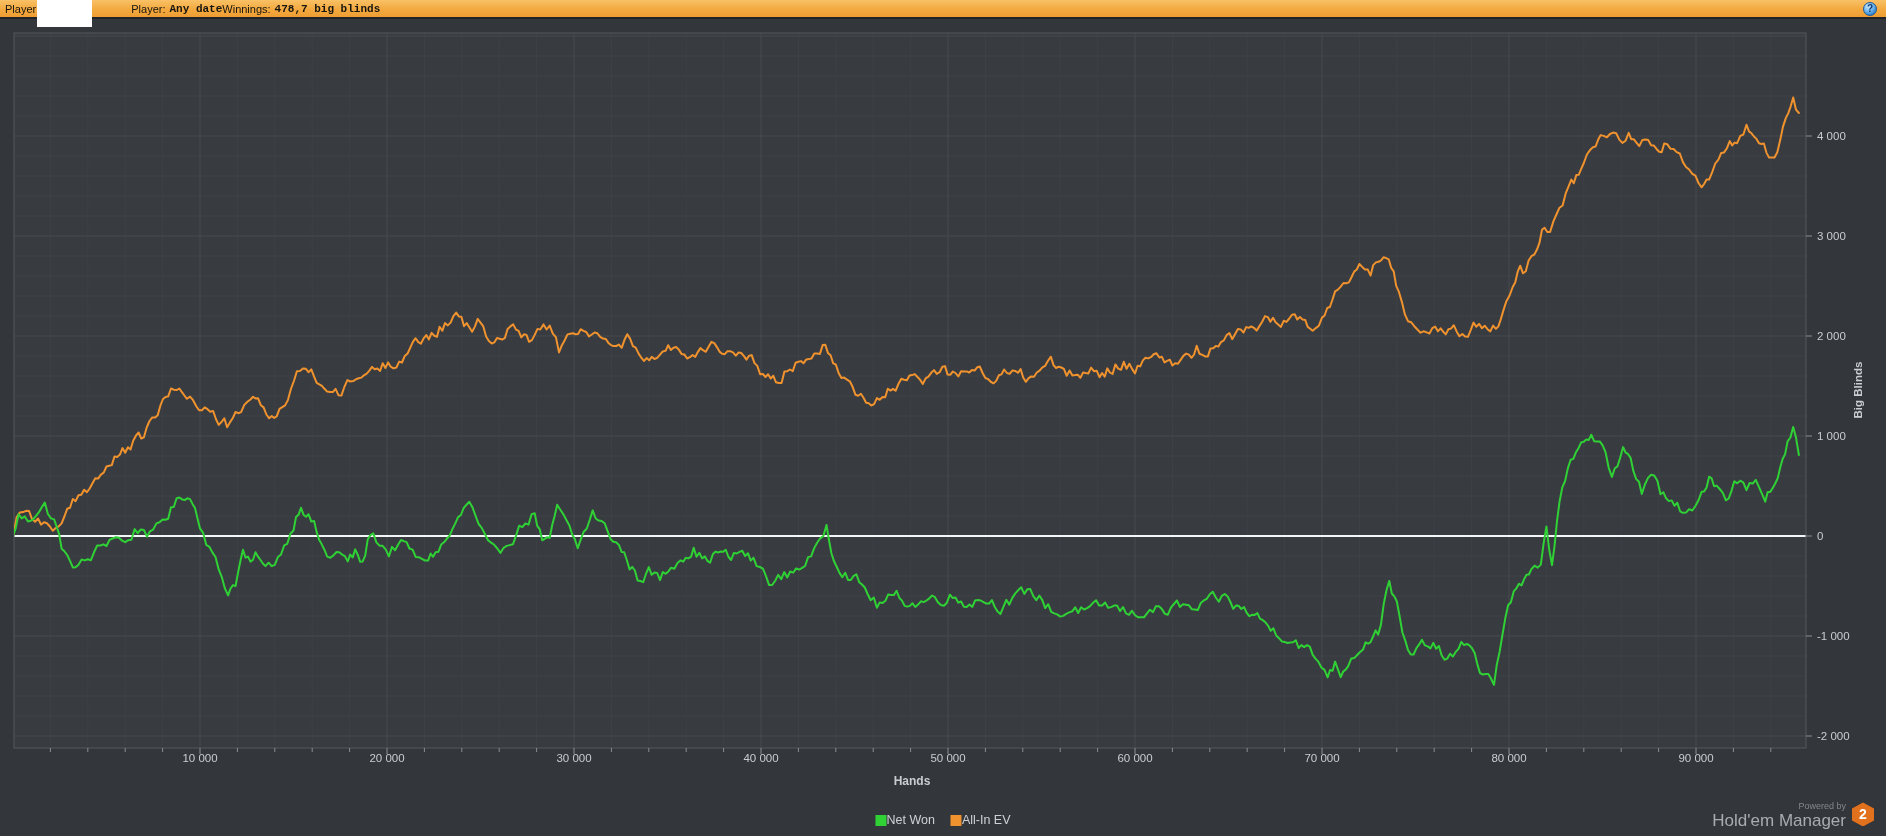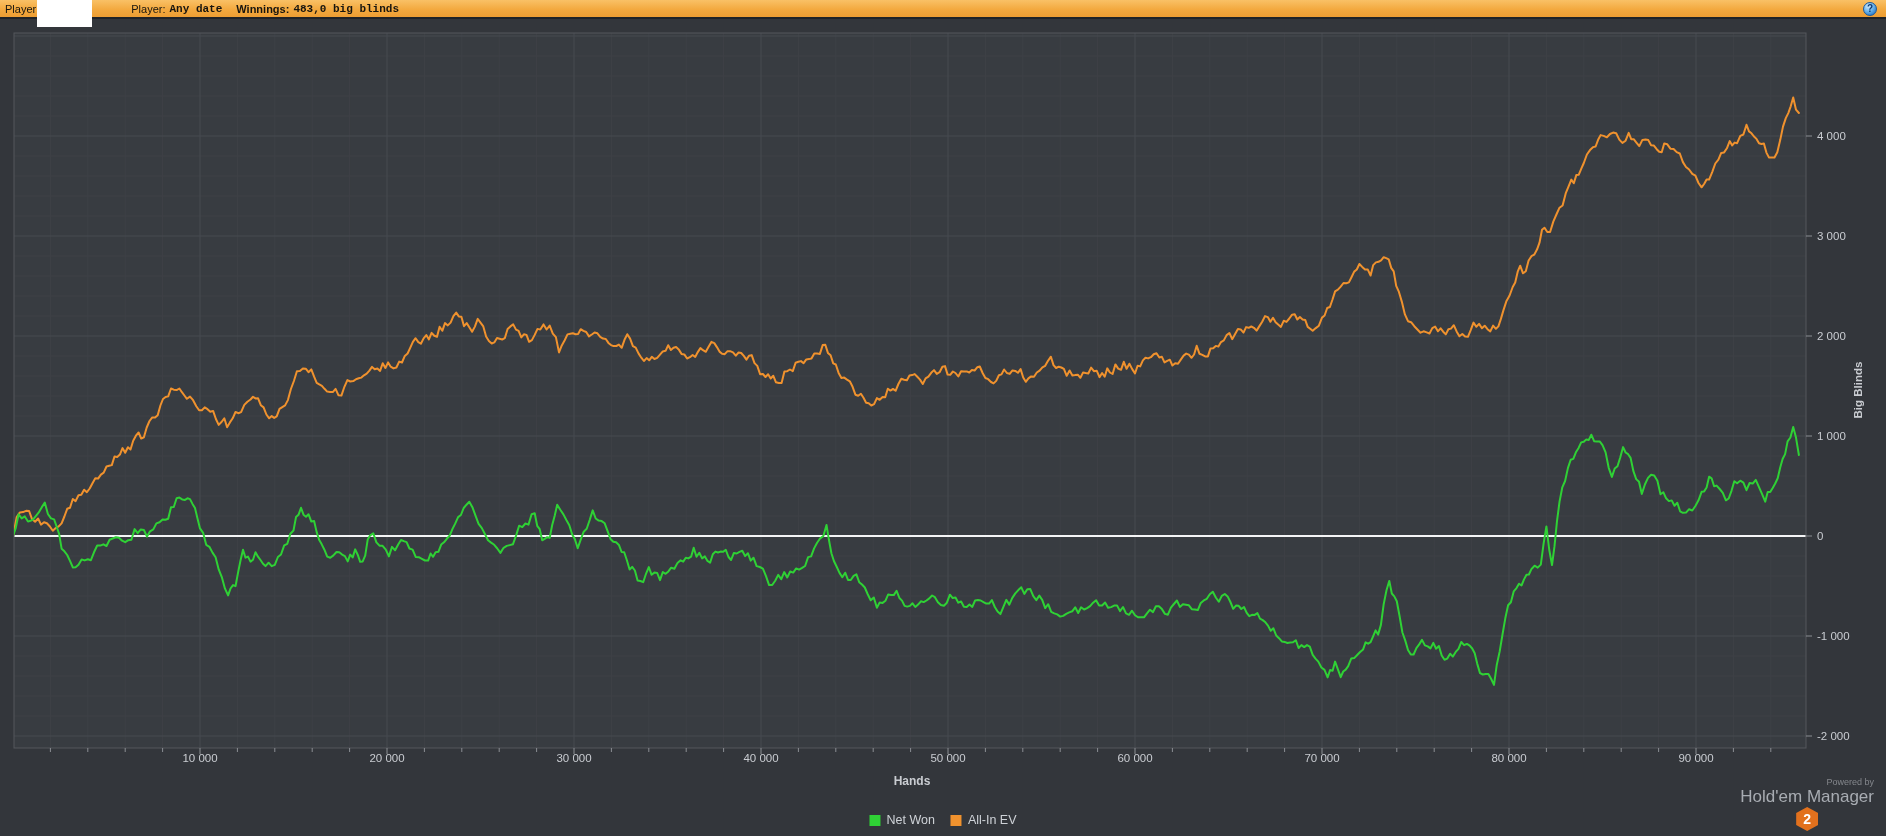--- a/index.html
+++ b/index.html
@@ -10,56 +10,56 @@
           background:linear-gradient(#f9c166,#f3a93f 55%,#ee9e33);
           border-bottom:2px solid #212327;
           display:flex;align-items:center;overflow:visible;
           font-size:11px;color:#17150f;z-index:4;}
   .tb-label{margin-left:5px;white-space:nowrap;}
   .tb-bold{font-weight:bold;font-family:Liberation Mono, monospace;}
   .player-box{position:absolute;left:37px;top:0;width:55px;height:27px;
               background:#ffffff;z-index:6;}
   .tb-filter{margin-left:92px;}
   .tb-gap4{margin-left:4px;}
-  .tb-gap10{margin-left:14px;font-weight:bold;}
+  .tb-gap10{margin-left:0;}
   .help-icon{position:absolute;right:9px;top:2px;width:14px;height:14px;border-radius:50%;
              background:radial-gradient(circle at 35% 28%,#cfe9fb,#6cb4ea 45%,#2f7fcb 80%,#1d5fa8);
              border:1px solid #1d5a9e;box-sizing:border-box;
              display:flex;align-items:center;justify-content:center;
              color:#0d3a74;font-weight:bold;font-size:10px;line-height:1;}
   
   #chart-svg{position:absolute;top:0;left:0;}
   
   .legend{position:absolute;top:813px;left:50%;transform:translateX(-50%);
           display:flex;align-items:center;gap:16px;z-index:3;}
-  .legend-item{display:flex;align-items:center;gap:6px;cursor:default;}
+  .legend-item{display:flex;align-items:center;cursor:default;}
   .legend-swatch{width:11px;height:11px;display:inline-block;}
   .legend-label{font-size:12.5px;color:#ced2d7;white-space:nowrap;}
   
-  .footer{position:absolute;right:12px;bottom:5px;display:flex;align-items:center;z-index:3;flex-direction:column;}
+  .footer{position:absolute;right:12px;bottom:5px;display:flex;align-items:flex-start;gap:6px;z-index:3;}
   .footer-text{display:flex;flex-direction:column;align-items:flex-end;line-height:1.1;}
   .powered-by{font-size:9px;color:#84878c;}
   .brand{font-size:17px;color:#a8acb2;}
   .badge-hex{width:22px;height:24px;background:#e2711d;
              clip-path:polygon(50% 0,100% 25%,100% 75%,50% 100%,0 75%,0 25%);
              display:flex;align-items:center;justify-content:center;
              color:#fff;font-weight:bold;font-size:14px;}
 </style>
 </head>
 <body>
 
 <div id="app">
 
   <div class="topbar">
     <span class="tb-label">Player:</span>
     <div class="player-box"></div>
     <span class="tb-label tb-filter">Player:</span>
     <span class="tb-label tb-bold tb-gap4">Any date</span>
     <span class="tb-label tb-gap10">Winnings:</span>
-    <span class="tb-label tb-bold tb-gap4">483,0 big blinds</span>
+    <span class="tb-label tb-bold tb-gap4">478,7 big blinds</span>
     <div class="help-icon">?</div>
   </div>
 
   <svg id="chart-svg" width="1886" height="836">
       <rect x="14" y="33" width="1792" height="715" fill="#383c41"></rect>
       <line x1="50.400000000000006" y1="33" x2="50.400000000000006" y2="748" stroke="#3e4146" stroke-width="1"></line>
       <line x1="87.80000000000001" y1="33" x2="87.80000000000001" y2="748" stroke="#3e4146" stroke-width="1"></line>
       <line x1="125.2" y1="33" x2="125.2" y2="748" stroke="#3e4146" stroke-width="1"></line>
       <line x1="162.60000000000002" y1="33" x2="162.60000000000002" y2="748" stroke="#3e4146" stroke-width="1"></line>
       <line x1="237.4" y1="33" x2="237.4" y2="748" stroke="#3e4146" stroke-width="1"></line>

